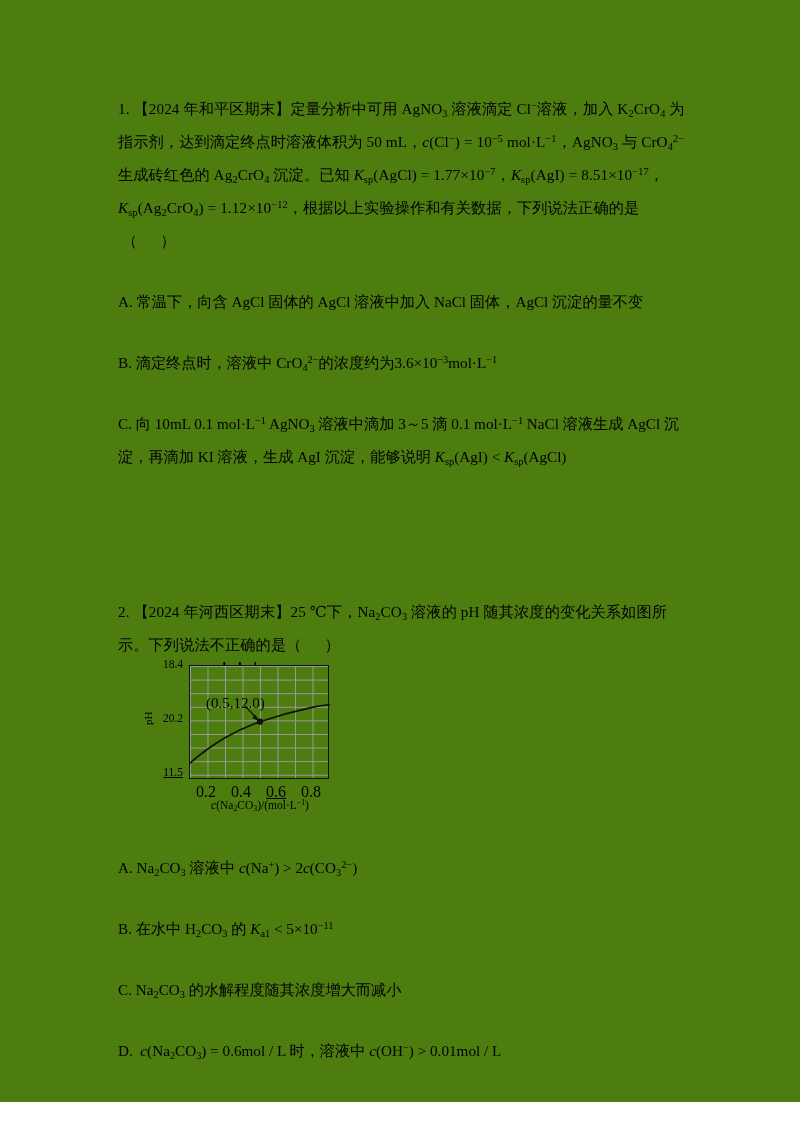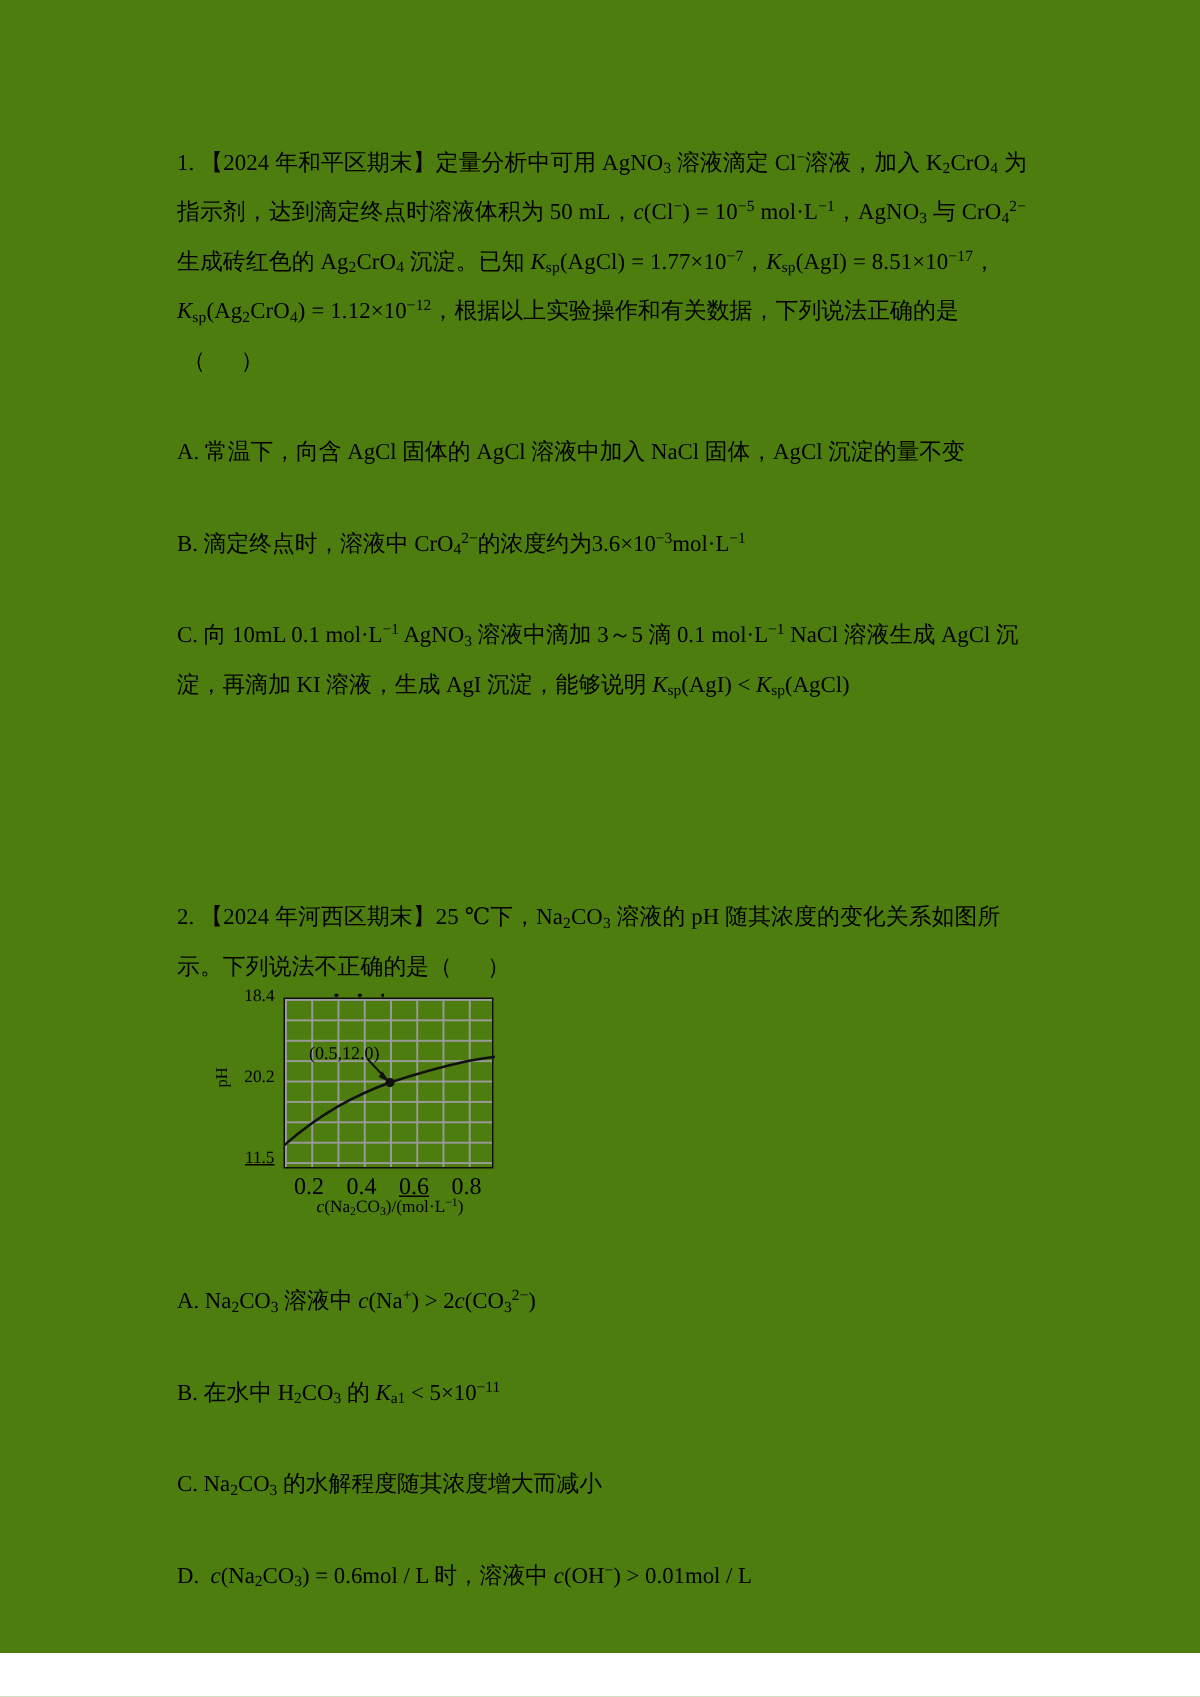--- a/index.html
+++ b/index.html
@@ -128,21 +128,21 @@
     left: 30px;
     width: 180px;
     text-align: center;
     font-size: 11.5px;
     white-space: nowrap;
   }
   .pt-label {
     position: absolute;
     left: 66px;
     top: 30px;
-    font-size: 12px;
+    font-size: 15px;
     white-space: nowrap;
   }
 </style>
 </head>
 <body>
 
 <div class="page">
   <div class="content">
 
     <div class="q-block">

